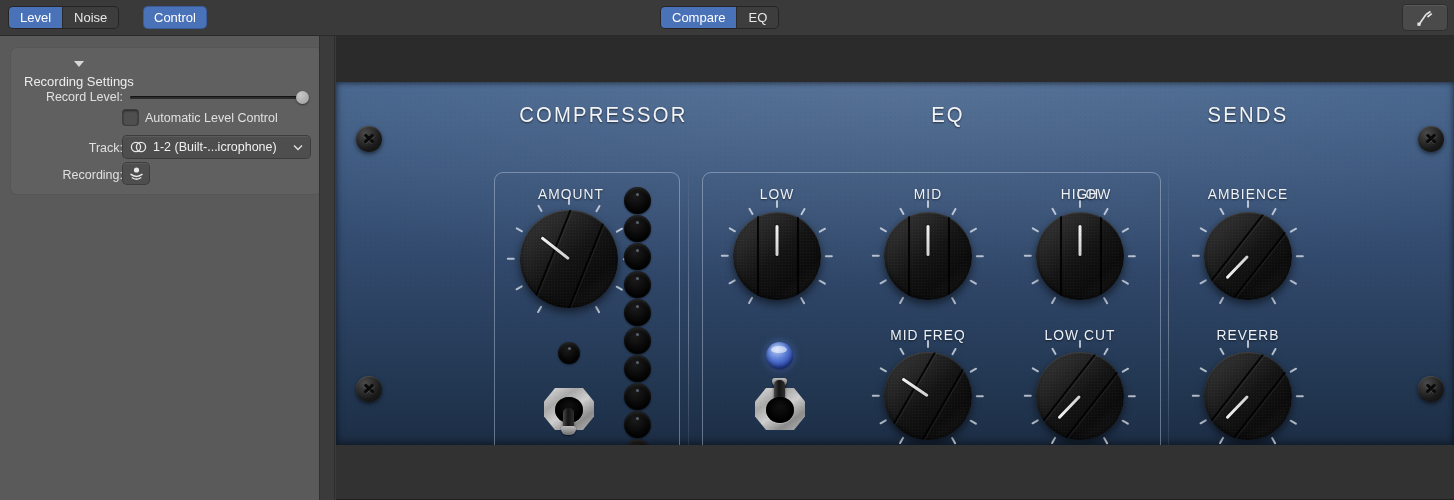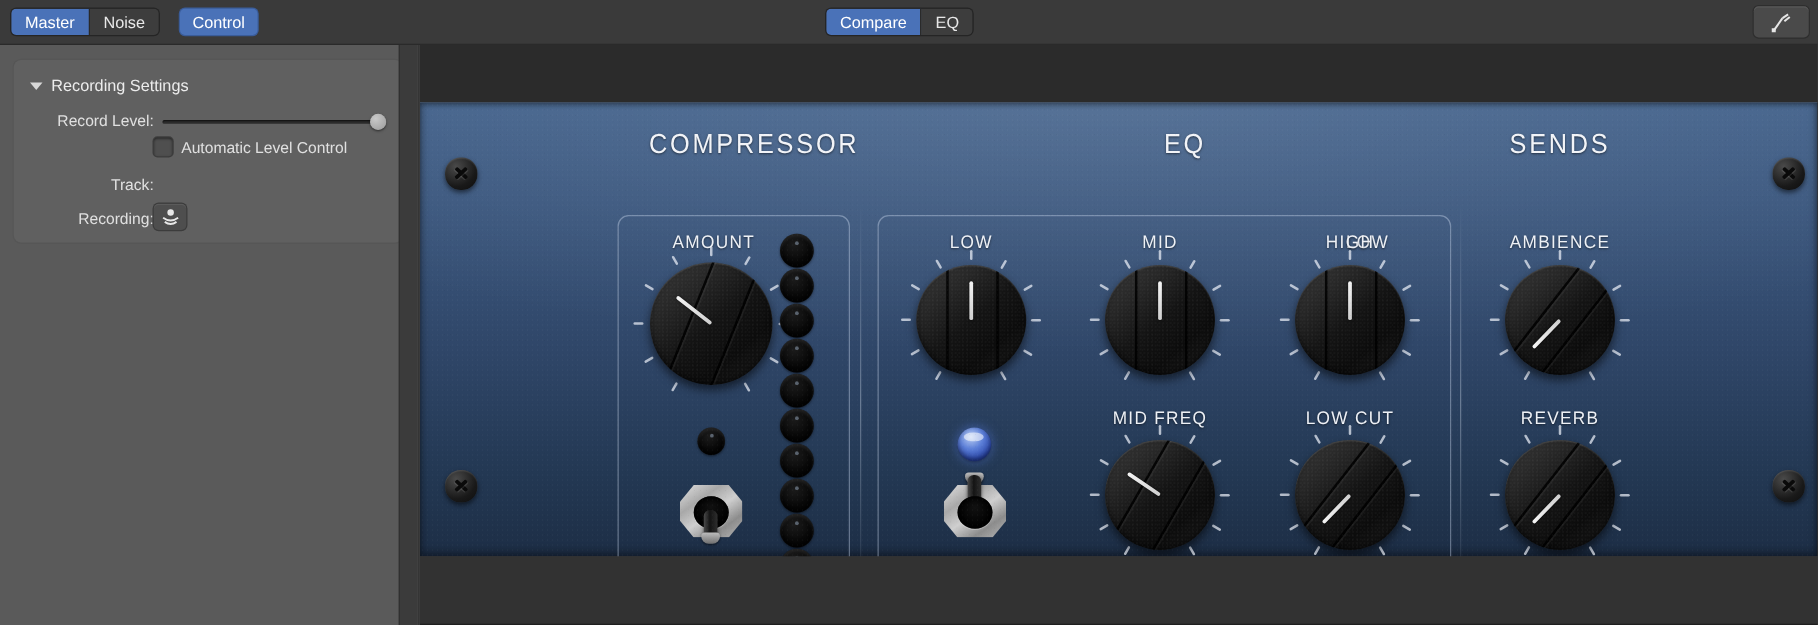--- a/index.html
+++ b/index.html
@@ -99,20 +99,21 @@
     border-left: 5px solid transparent;
     border-right: 5px solid transparent;
     border-top: 6px solid #d8d8d8;
     border-bottom: none;
   }
   .sec-title {
     position: absolute; left: 13px; top: 13px;
     font-size: 13px; color: #ececec;
     display: flex; align-items: center; gap: 7px;
     white-space: nowrap;
+    flex-direction: column;
   }
   .lbl {
     position: absolute;
     font-size: 12.5px; color: #e0e0e0;
     text-align: right;
     white-space: nowrap;
   }
 
   
   .slider-track {
@@ -361,21 +362,21 @@
     width: 1px;
     background: linear-gradient(to bottom, rgba(255,255,255,.0), rgba(225,235,248,.35), rgba(255,255,255,.0));
   }
 </style>
 </head>
 <body>
 
 <div class="topbar">
 
   <div class="seg" id="seg-track">
-    <div class="segbtn on">Master</div>
+    <div class="segbtn on">Level</div>
     <div class="segbtn">Noise</div>
   </div>
 
   <div class="compare-btn">Control</div>
 
   <div class="seg" id="seg-view">
     <div class="segbtn on">Compare</div>
     <div class="segbtn">EQ</div>
   </div>
 
@@ -398,20 +399,30 @@
     </div>
 
     <div class="lbl" style="left:0; top:42px; width:112px;">Record Level:</div>
     <div class="slider-track" style="left:119px; top:48px; width:179px;"></div>
     <div class="slider-knob" style="left:285px; top:43px;"></div>
 
     <div class="checkbox" style="left:112px; top:62px;"></div>
     <div class="lbl" style="left:134px; top:63px; text-align:center;">Automatic Level Control</div>
 
     <div class="lbl" style="left:0; top:93px; width:112px;">Track:</div>
+    <div class="popup" style="left:112px; top:88px; width:187px;">
+      <svg width="17" height="12" viewBox="0 0 17 12">
+        <circle cx="6" cy="6" r="4.6" fill="none" stroke="#e8e8e8" stroke-width="1.3"></circle>
+        <circle cx="11" cy="6" r="4.6" fill="none" stroke="#e8e8e8" stroke-width="1.3"></circle>
+      </svg>
+      <span style="flex:1">1-2  (Built-...icrophone)</span>
+      <svg width="10" height="7" viewBox="0 0 10 7">
+        <path d="M1 1.5 L5 5.5 L9 1.5" fill="none" stroke="#e0e0e0" stroke-width="1.4"></path>
+      </svg>
+    </div>
 
     <div class="lbl" style="left:0; top:120px; width:112px;">Recording:</div>
     <div class="icon-btn" style="left:112px; top:115px;">
       <svg width="17" height="15" viewBox="0 0 17 15">
         <circle cx="8.5" cy="4" r="2.6" fill="#e8e8e8"></circle>
         <path d="M2.5 8.2 Q8.5 12.6 14.5 8.2" fill="none" stroke="#e8e8e8" stroke-width="1.5"></path>
         <path d="M3.8 11.5 Q8.5 14.8 13.2 11.5" fill="none" stroke="#e8e8e8" stroke-width="1.5"></path>
       </svg>
     </div>
   </div>

